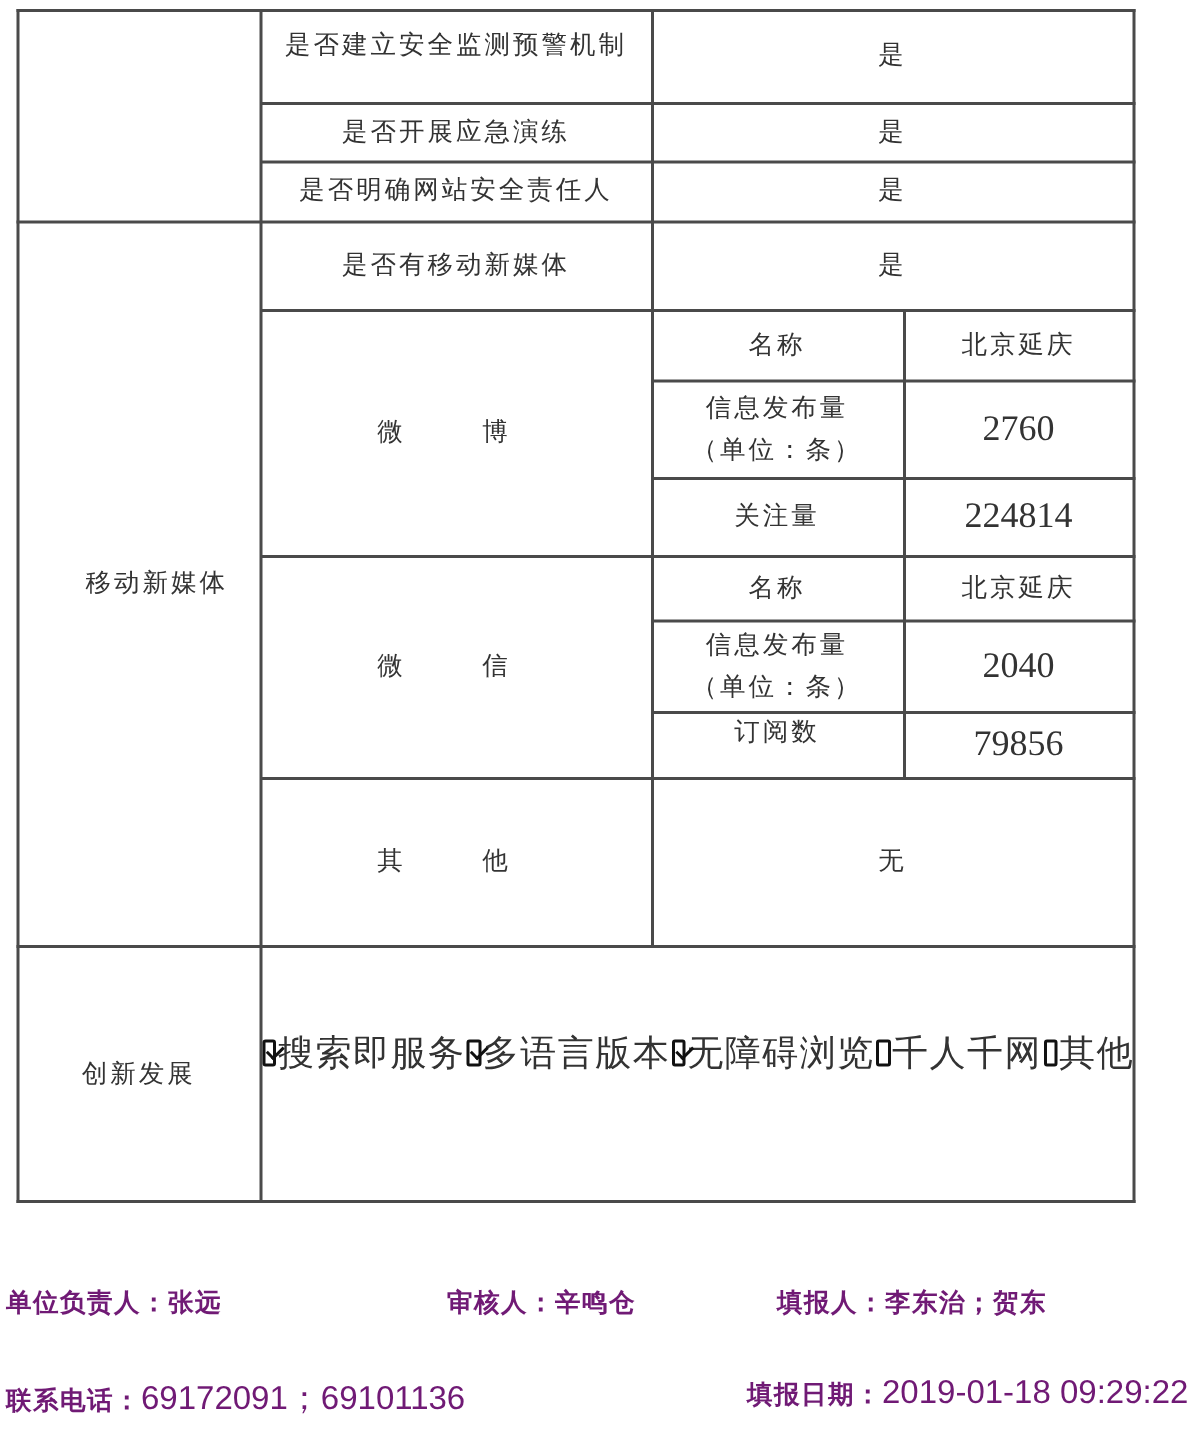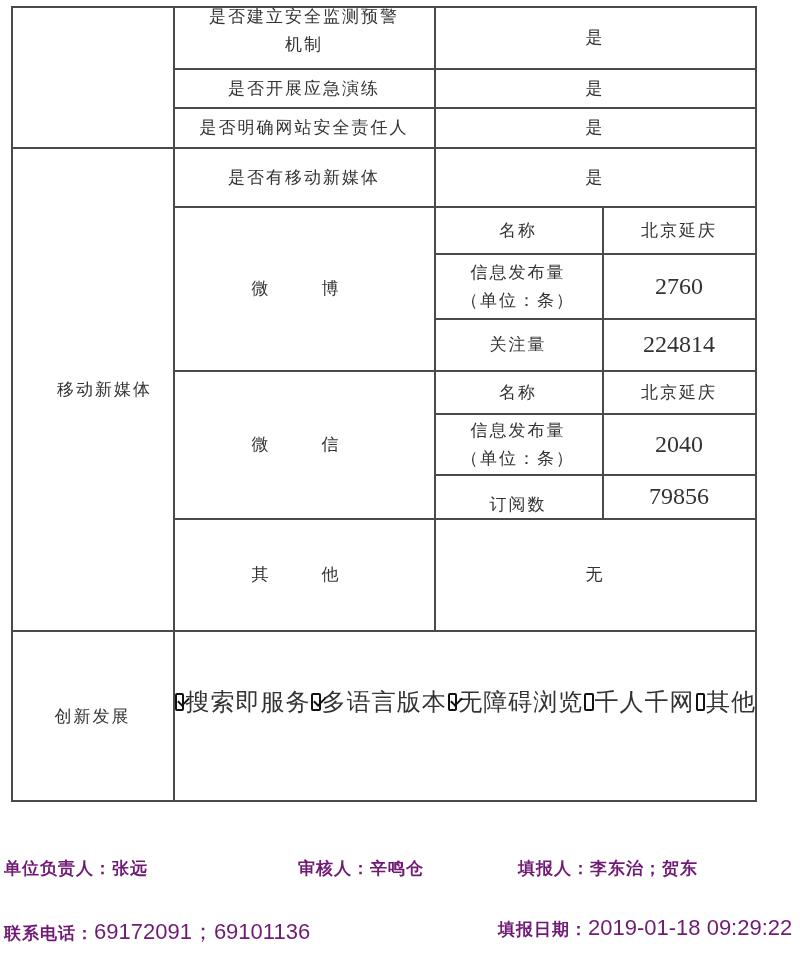--- a/index.html
+++ b/index.html
@@ -37,21 +37,21 @@
   <div class="hl" style="left:11px;width:746px;top:630px;"></div>
   <div class="hl" style="left:11px;width:746px;top:800px;"></div>
 
   <div class="vl" style="left:11px;top:6px;height:796px;"></div>
   <div class="vl" style="left:173px;top:6px;height:796px;"></div>
   <div class="vl" style="left:434px;top:6px;height:202px;"></div>
   <div class="vl" style="left:434px;top:206px;height:426px;"></div>
   <div class="vl" style="left:602px;top:206px;height:313px;"></div>
   <div class="vl" style="left:755px;top:6px;height:796px;"></div>
 
-  <div class="cell" style="left:174px;top:6px;width:260px;height:48px;flex-direction:column;">
+  <div class="cell" style="left:174px;top:6px;width:260px;height:48px;flex-direction:row;">
     <span>是否建立安全监测预警</span>
     <span>机制</span>
   </div>
   <div class="cell" style="left:434px;top:6px;width:322px;height:62px;">是</div>
 
   <div class="cell" style="left:174px;top:68px;width:260px;height:40px;">是否开展应急演练</div>
   <div class="cell" style="left:434px;top:68px;width:322px;height:40px;">是</div>
 
   <div class="cell" style="left:174px;top:107px;width:260px;height:40px;">是否明确网站安全责任人</div>
   <div class="cell" style="left:434px;top:107px;width:322px;height:40px;">是</div>
@@ -73,21 +73,21 @@
   <div class="cell num" style="left:602px;top:318px;width:154px;height:52px;">224814</div>
 
   <div class="cell wide" style="left:174px;top:370px;width:260px;height:148px;border-radius:19px;">微　信</div>
   <div class="cell" style="left:434px;top:370px;width:168px;height:44px;">名称</div>
   <div class="cell" style="left:602px;top:370px;width:154px;height:44px;">北京延庆</div>
   <div class="cell" style="left:434px;top:413px;width:168px;height:62px;flex-direction:column;">
     <span>信息发布量</span>
     <span>（单位：条）</span>
   </div>
   <div class="cell num" style="left:602px;top:413px;width:154px;height:62px;text-align:center;">2040</div>
-  <div class="cell" style="left:434px;top:474px;width:168px;height:28px;margin-top:16px;">订阅数</div>
+  <div class="cell" style="left:434px;top:474px;width:168px;height:28px;">订阅数</div>
   <div class="cell num" style="left:602px;top:474px;width:154px;height:44px;">79856</div>
 
   <div class="cell wide" style="left:174px;top:518px;width:260px;height:112px;">其　他</div>
   <div class="cell" style="left:434px;top:518px;width:322px;height:112px;">无</div>
 
   <div class="cell" style="left:11px;top:630px;width:163px;height:171px;">创新发展</div>
   <div class="opts">
     <span class="cb checked"></span>
     <span>搜索即服务</span>
     <span class="cb checked"></span>

